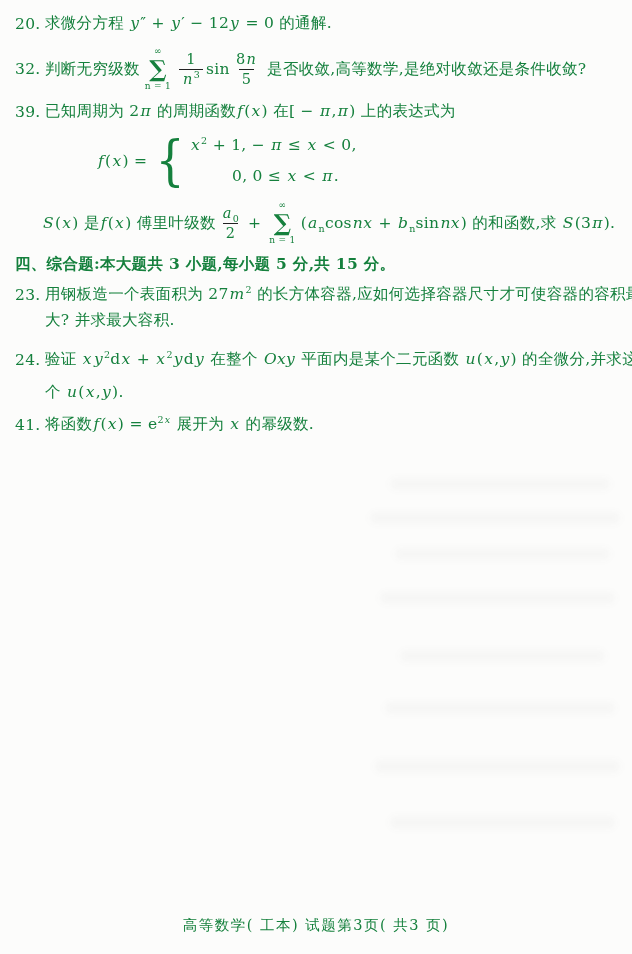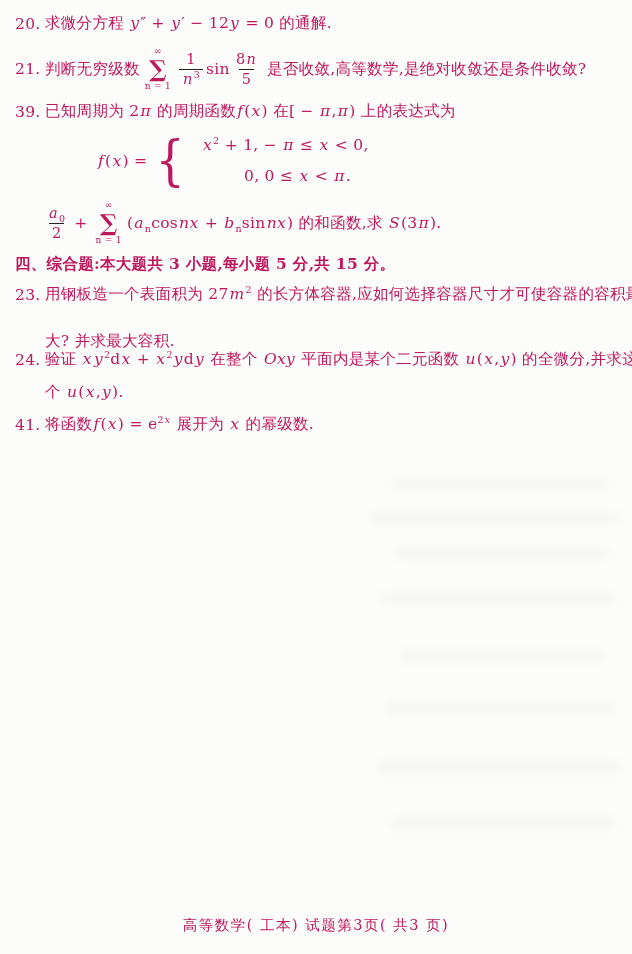--- a/index.html
+++ b/index.html
@@ -4,21 +4,21 @@
 <style>
   html,body{margin:0;padding:0;}
   body{
     background:#e8e8e6;
     font-family:"DejaVu Serif","Liberation Serif",serif;
   }
   .page{
     position:relative;
     width:632px;height:954px;
     background:#fcfcfb;
-    color:#be185d;
+    color:#15803d;
     overflow:hidden;
     font-size:15.5px;
     letter-spacing:0.3px;
   }
   .line{
     position:absolute;
     left:15px;
     display:flex;
     align-items:center;
     white-space:nowrap;
@@ -64,21 +64,21 @@
     display:flex;
     align-items:center;
   }
   .brace{
     font-size:54px;
     line-height:60px;
     font-weight:400;
     margin:0 2px 0 6px;
     transform:scaleX(0.85);
   }
-  .cases{display:flex;flex-direction:column;line-height:31px;margin-left:12px;}
+  .cases{display:flex;flex-direction:column;line-height:31px;}
   .case-2{padding-left:42px;}
   .section-title{font-weight:700;}
   .footer{
     position:absolute;
     left:0;width:100%;
     text-align:center;
     font-size:14.5px;
     letter-spacing:1.5px;
   }
   
@@ -94,21 +94,21 @@
 <body>
 
 <div class="page">
 
   <div class="line" style="top:13px;">
     <span class="qnum">20.</span>
     <span class="qtext">求微分方程 <i class="mi">y</i>″ + <i class="mi">y</i>′ − 12<i class="mi">y</i> = 0 的通解.</span>
   </div>
 
   <div class="line" style="top:47px;">
-    <span class="qnum">21.</span>
+    <span class="qnum">32.</span>
     <span class="qtext">判断无穷级数</span>
     <span class="sum">
       <span class="sum-top">∞</span>
       <span class="sum-sym">∑</span>
       <span class="sum-bot">n = 1</span>
     </span>
     <span class="frac">
       <span class="fnum">1</span>
       <span class="fden"><i class="mi">n</i><sup>3</sup></span>
     </span>
@@ -128,20 +128,21 @@
   <div class="piecewise" style="top:130px;left:97px;">
     <span class="qtext"><i class="mi">f</i>(<i class="mi">x</i>) =</span>
     <span class="brace">{</span>
     <span class="cases">
       <span class="case-1"><i class="mi">x</i><sup>2</sup> + 1, − <i class="mi">π</i> ≤ <i class="mi">x</i> &lt; 0,</span>
       <span class="case-2">0, 0 ≤ <i class="mi">x</i> &lt; <i class="mi">π</i>.</span>
     </span>
   </div>
 
   <div class="line" style="top:201px;left:42px;">
+    <span class="qtext"><i class="mi">S</i>(<i class="mi">x</i>) 是<i class="mi">f</i>(<i class="mi">x</i>) 傅里叶级数</span>
     <span class="frac">
       <span class="fnum"><i class="mi">a</i><sub>0</sub></span>
       <span class="fden">2</span>
     </span>
     <span class="qtext" style="margin:0 3px;">+</span>
     <span class="sum">
       <span class="sum-top">∞</span>
       <span class="sum-sym">∑</span>
       <span class="sum-bot">n = 1</span>
     </span>
@@ -149,21 +150,21 @@
   </div>
 
   <div class="line" style="top:254px;">
     <span class="qtext section-title">四、综合题:本大题共 3 小题,每小题 5 分,共 15 分。</span>
   </div>
 
   <div class="line" style="top:284px;">
     <span class="qnum">23.</span>
     <span class="qtext">用钢板造一个表面积为 27<i class="mi">m</i><sup>2</sup> 的长方体容器,应如何选择容器尺寸才可使容器的容积最</span>
   </div>
-  <div class="line indent" style="top:331px;text-align:center;">
+  <div class="line indent" style="top:310px;text-align:center;">
     <span class="qtext">大? 并求最大容积.</span>
   </div>
 
   <div class="line" style="top:349px;">
     <span class="qnum">24.</span>
     <span class="qtext">验证 <i class="mi">x</i><i class="mi">y</i><sup>2</sup>d<i class="mi">x</i> + <i class="mi">x</i><sup>2</sup><i class="mi">y</i>d<i class="mi">y</i> 在整个 <i class="mi">Oxy</i> 平面内是某个二元函数 <i class="mi">u</i>(<i class="mi">x</i>,<i class="mi">y</i>) 的全微分,并求这样的一</span>
   </div>
   <div class="line indent" style="top:382px;">
     <span class="qtext">个 <i class="mi">u</i>(<i class="mi">x</i>,<i class="mi">y</i>).</span>
   </div>

